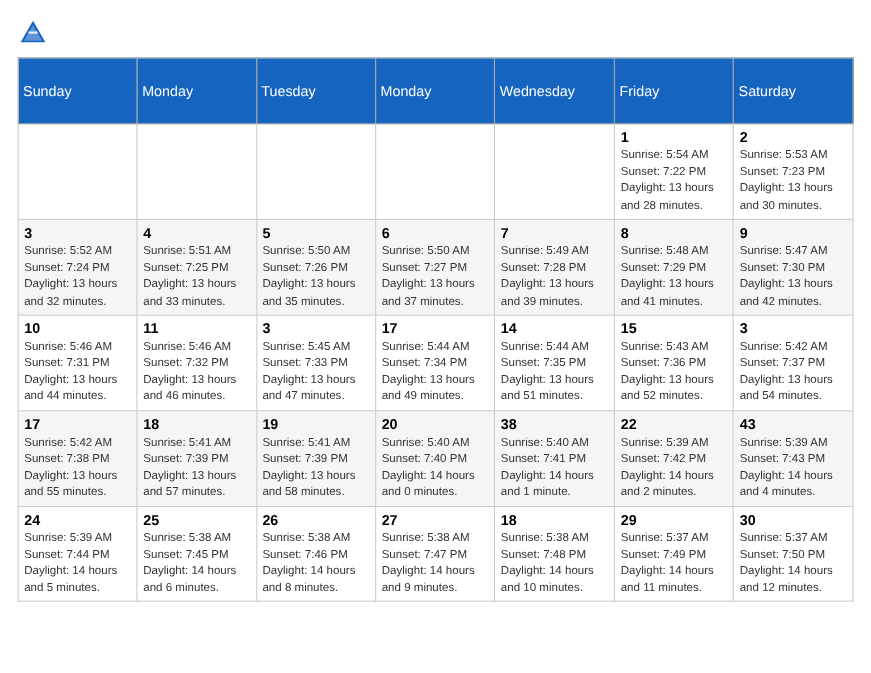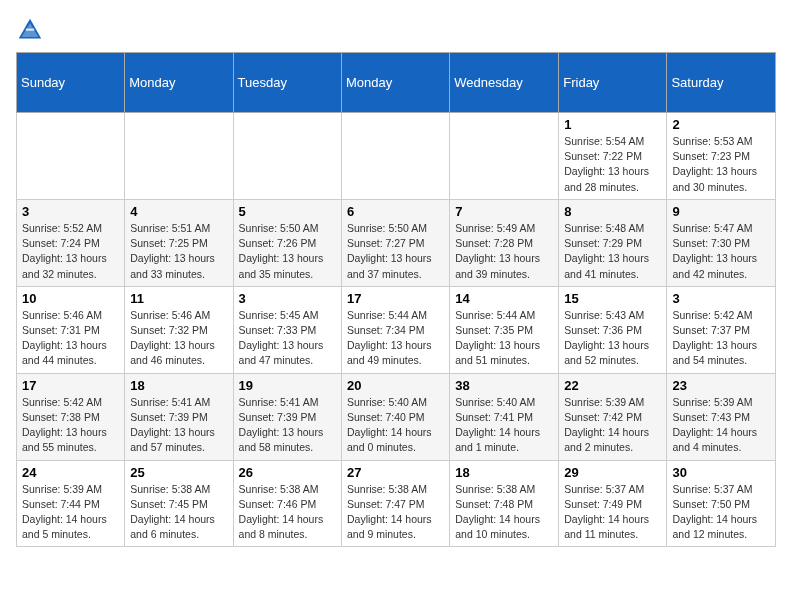--- a/index.html
+++ b/index.html
@@ -217,21 +217,21 @@
         </td>
         <td>
           <span class="day-num">38</span>
           <div class="day-info">Sunrise: 5:40 AM<br>Sunset: 7:41 PM<br>Daylight: 14 hours and 1 minute.</div>
         </td>
         <td>
           <span class="day-num">22</span>
           <div class="day-info">Sunrise: 5:39 AM<br>Sunset: 7:42 PM<br>Daylight: 14 hours and 2 minutes.</div>
         </td>
         <td>
-          <span class="day-num">23</span>
+          <span class="day-num">43</span>
           <div class="day-info">Sunrise: 5:39 AM<br>Sunset: 7:43 PM<br>Daylight: 14 hours and 4 minutes.</div>
         </td>
       </tr>
       <tr class="row-odd">
         <td>
           <span class="day-num">24</span>
           <div class="day-info">Sunrise: 5:39 AM<br>Sunset: 7:44 PM<br>Daylight: 14 hours and 5 minutes.</div>
         </td>
         <td>
           <span class="day-num">25</span>

